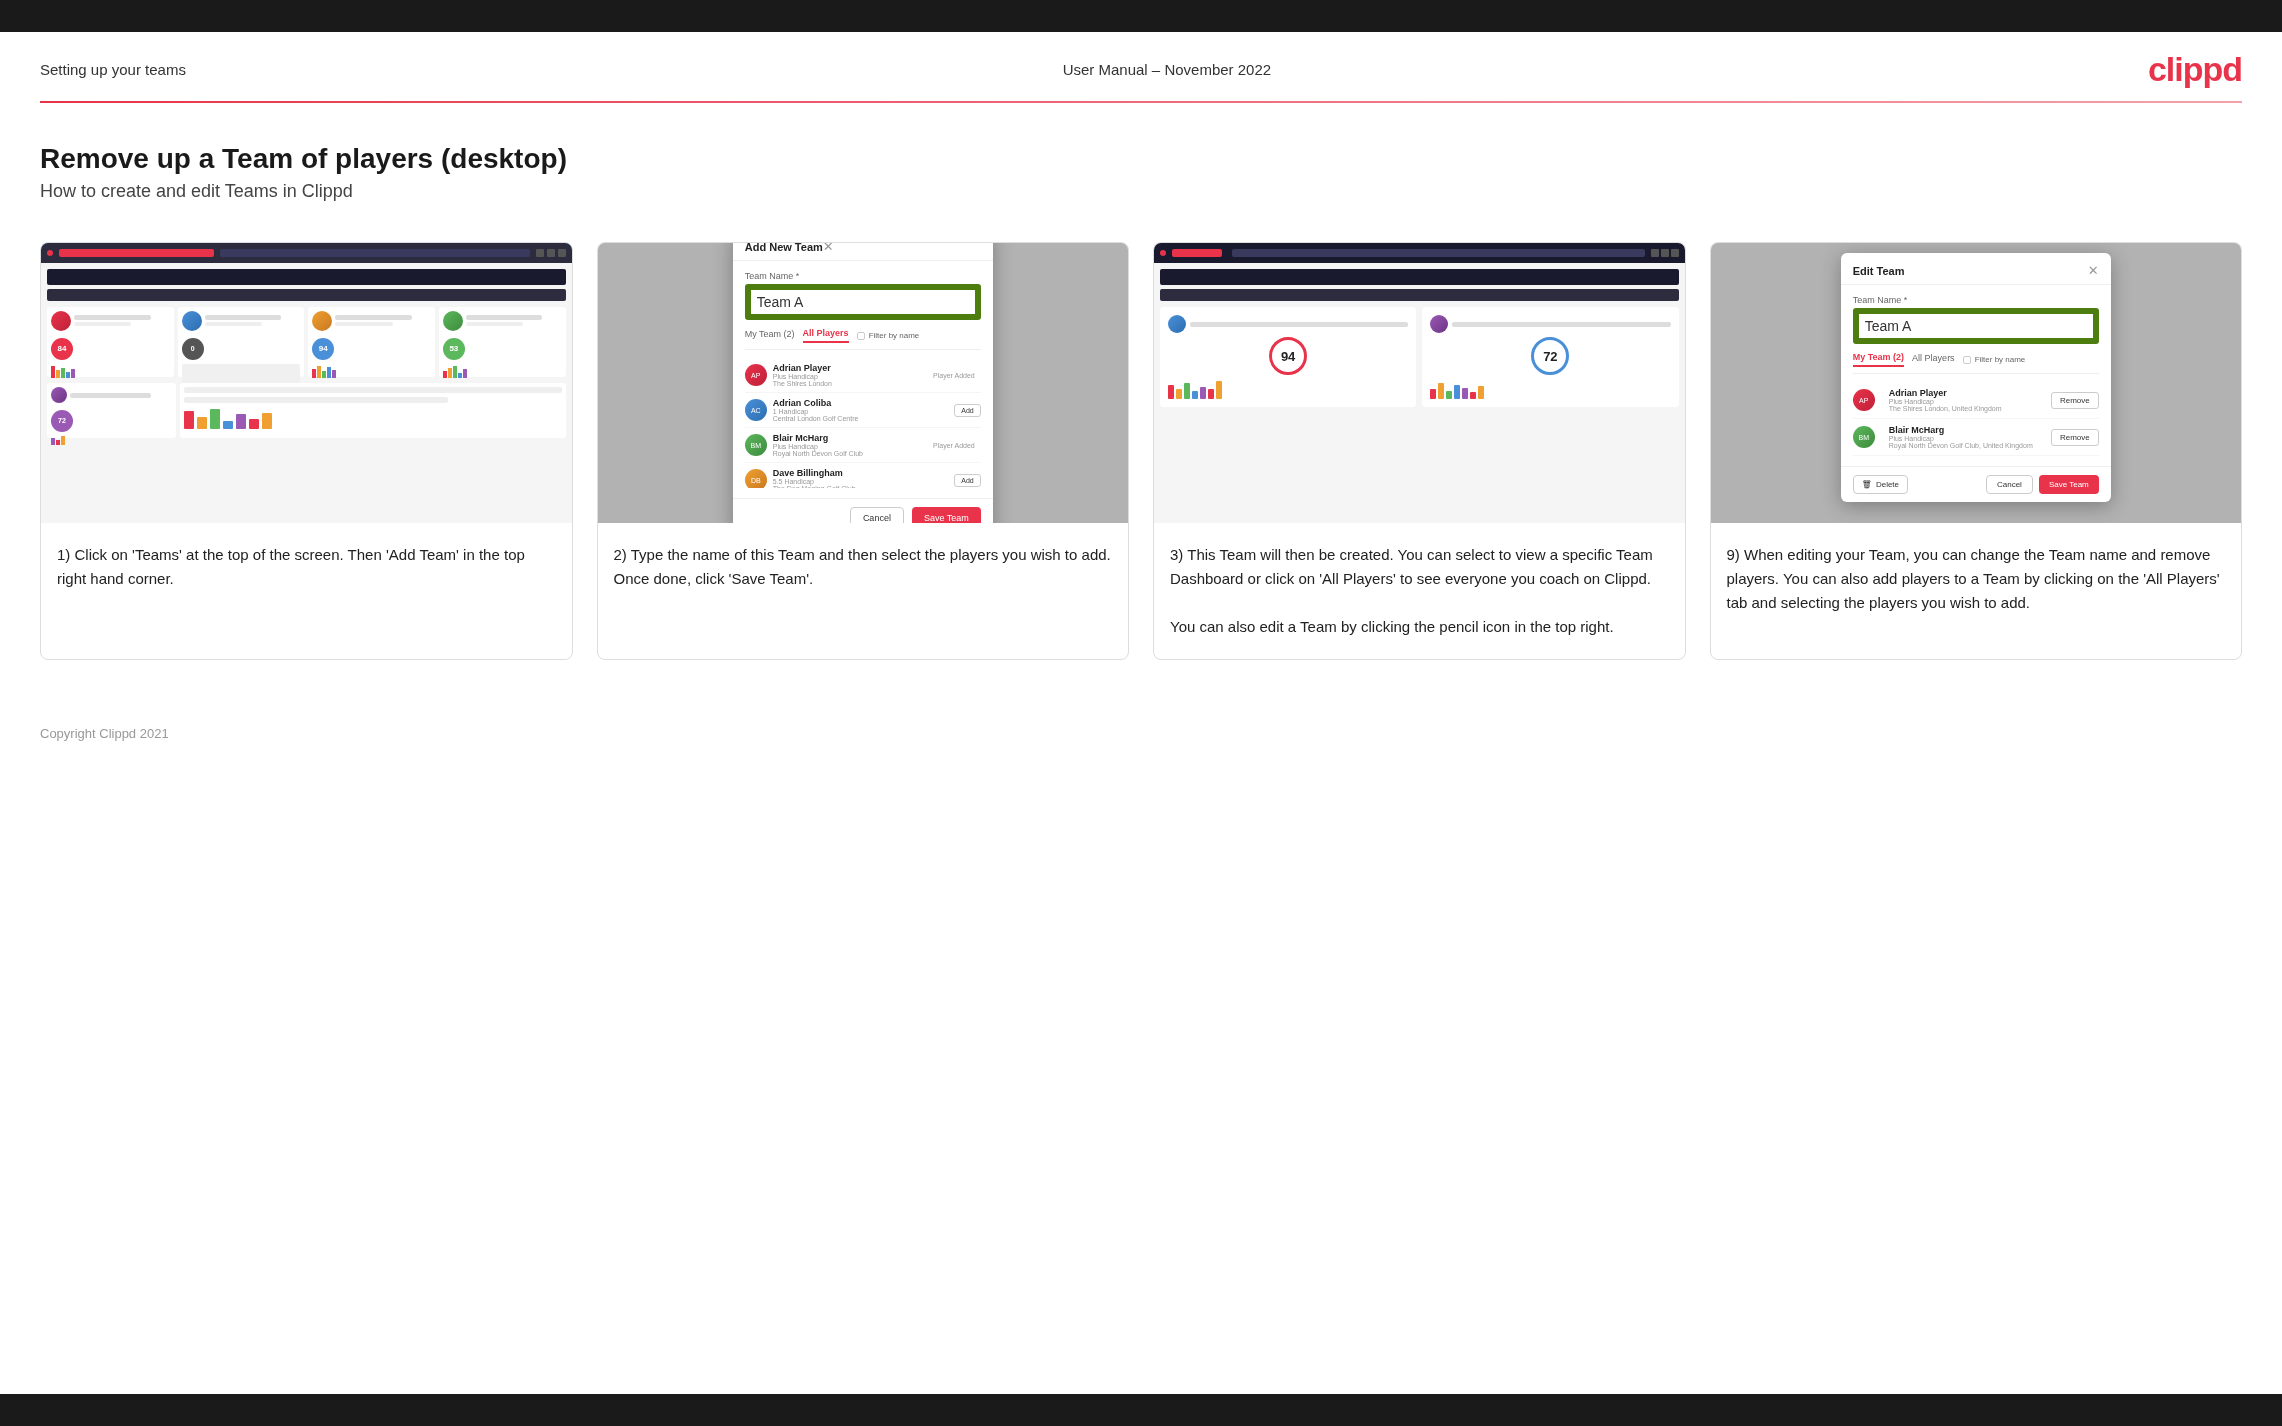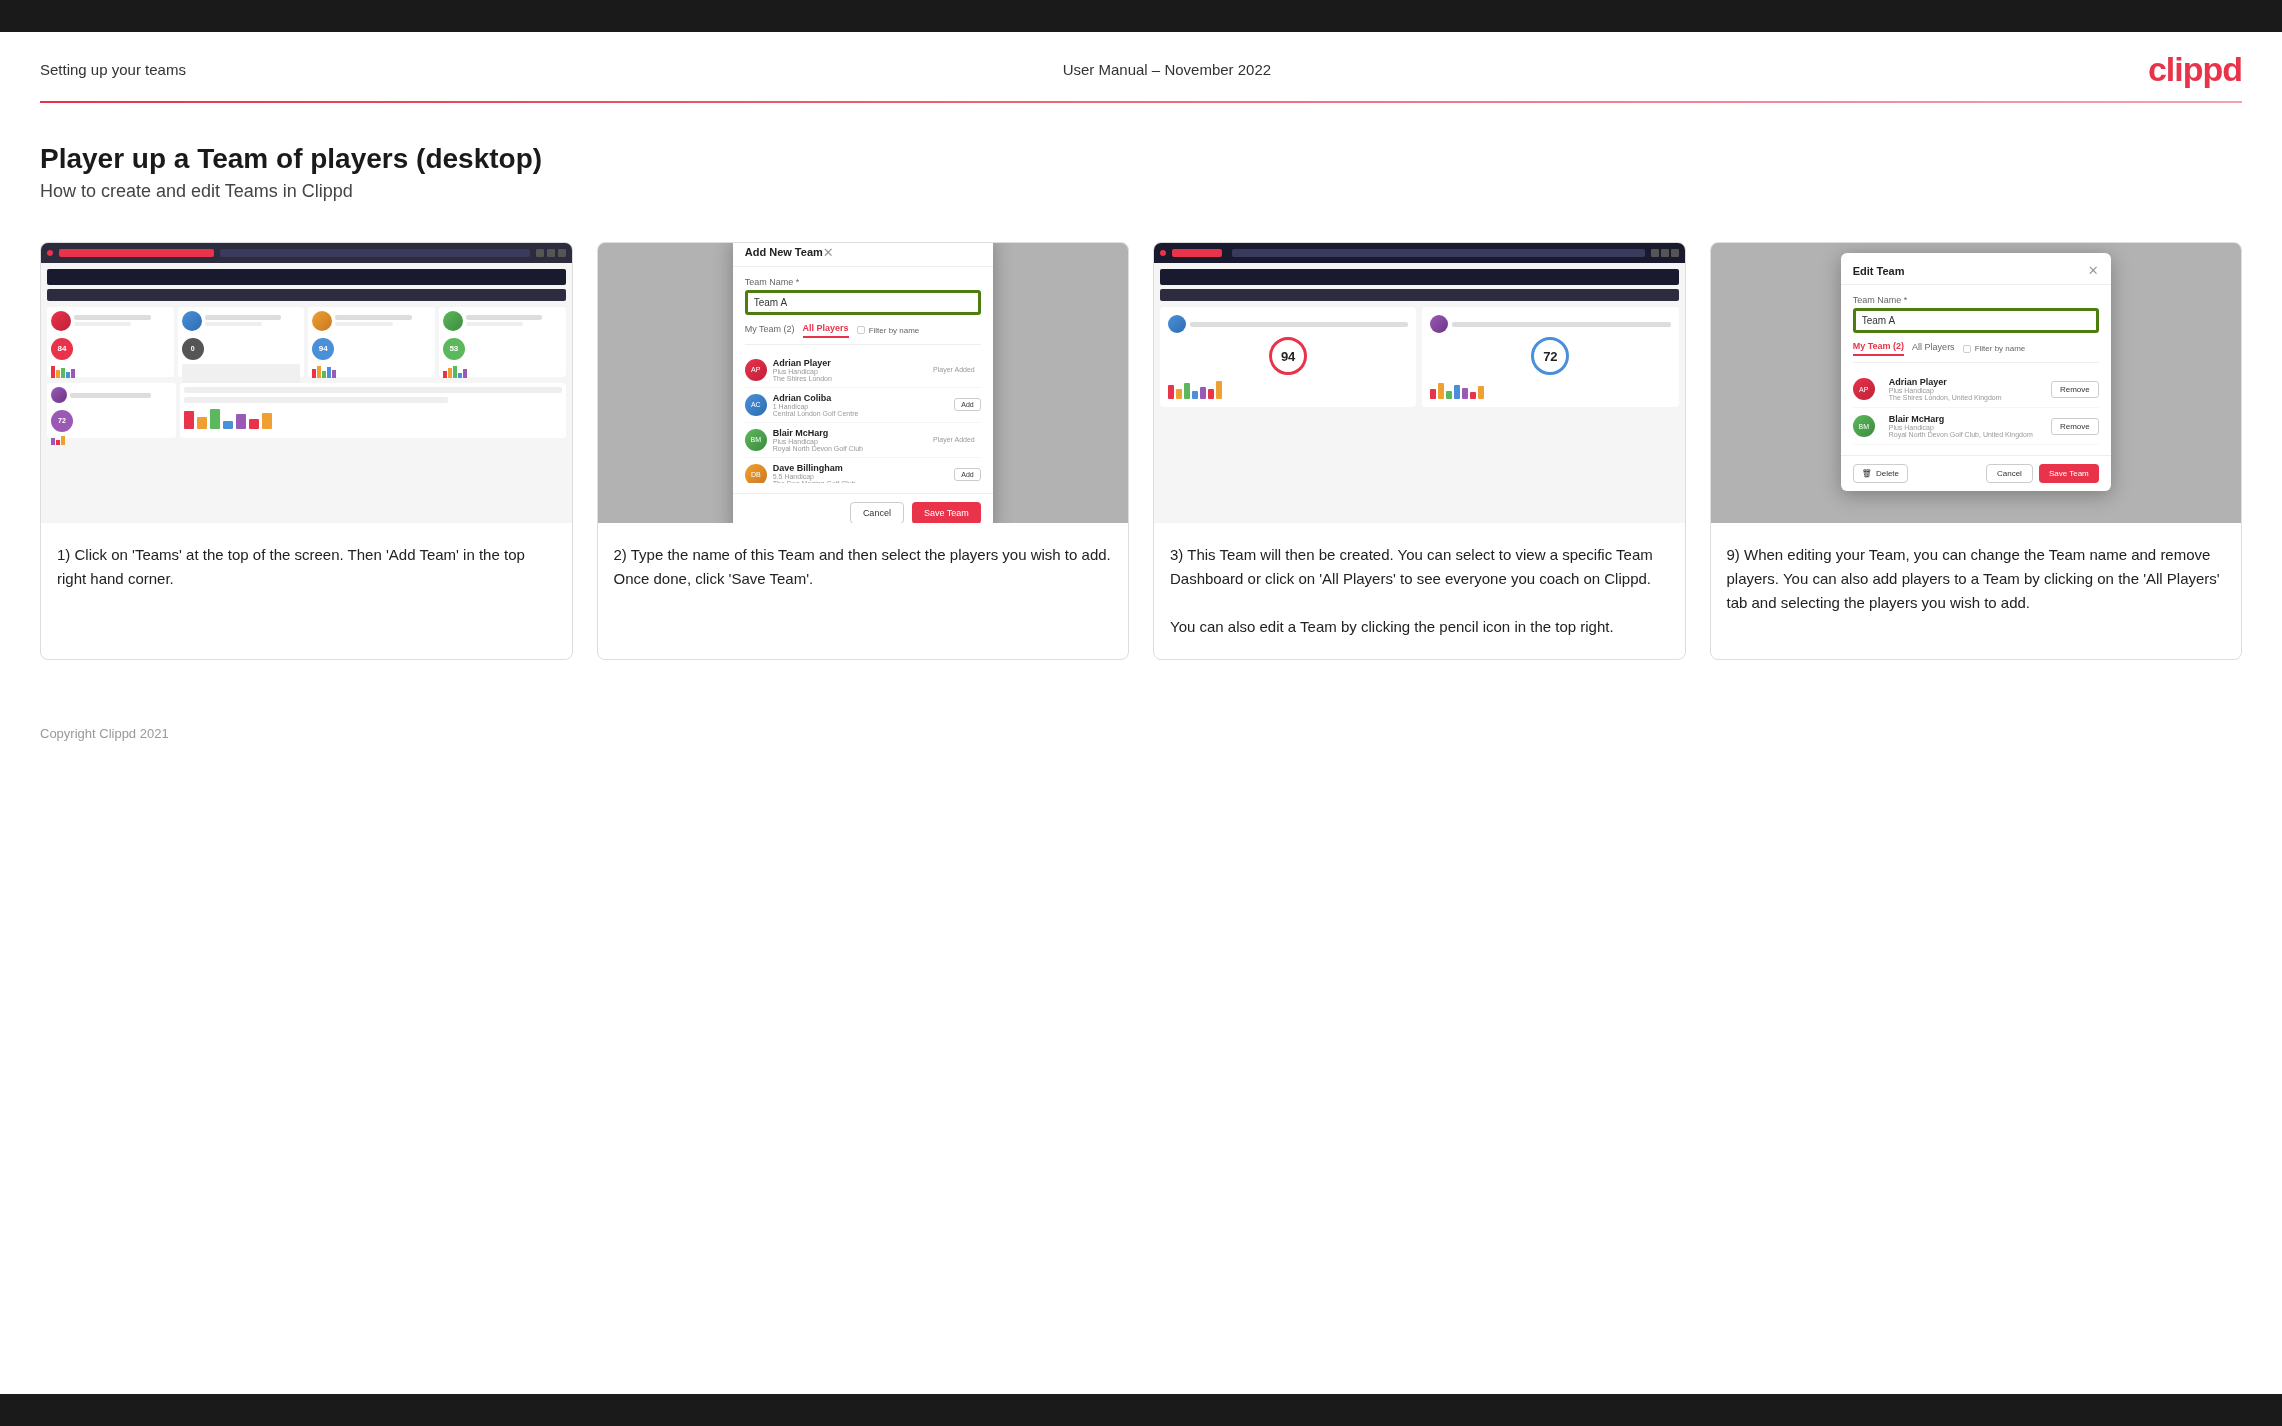--- a/index.html
+++ b/index.html
@@ -205,24 +205,24 @@
     .modal-body {
       padding: 10px 12px;
     }
     .modal-label {
       font-size: 9px;
       color: #666;
       margin-bottom: 3px;
     }
     .modal-input {
       width: 100%;
-      border: 3px solid #4d7c0f;
+      border: 6px solid #4d7c0f;
       border-radius: 3px;
       padding: 4px 6px;
-      font-size: 10px;
+      font-size: 14px;
       margin-bottom: 8px;
       color: #333;
     }
     .modal-tabs {
       display: flex;
       align-items: center;
       gap: 8px;
       margin-bottom: 8px;
       border-bottom: 1px solid #eee;
       padding-bottom: 6px;
@@ -497,21 +497,21 @@
 
   <div class="header">
     <span class="header-left">Setting up your teams</span>
     <span class="header-center">User Manual – November 2022</span>
     <span class="header-logo">clippd</span>
   </div>
 
   <div class="divider"></div>
 
   <div class="main">
-    <div class="page-title">Player up a Team of players (desktop)</div>
+    <div class="page-title">Remove up a Team of players (desktop)</div>
     <div class="page-subtitle">How to create and edit Teams in Clippd</div>
 
     <div class="cards-row">
 
       <div class="card">
         <div class="card-screenshot ss1">
 
           <div class="ss1-navbar">
             <div class="ss1-navbar-dot" style="background:#e8334a;"></div>
             <div style="flex:1; height:8px; background:#e8334a; border-radius:2px; width:60px;"></div>

